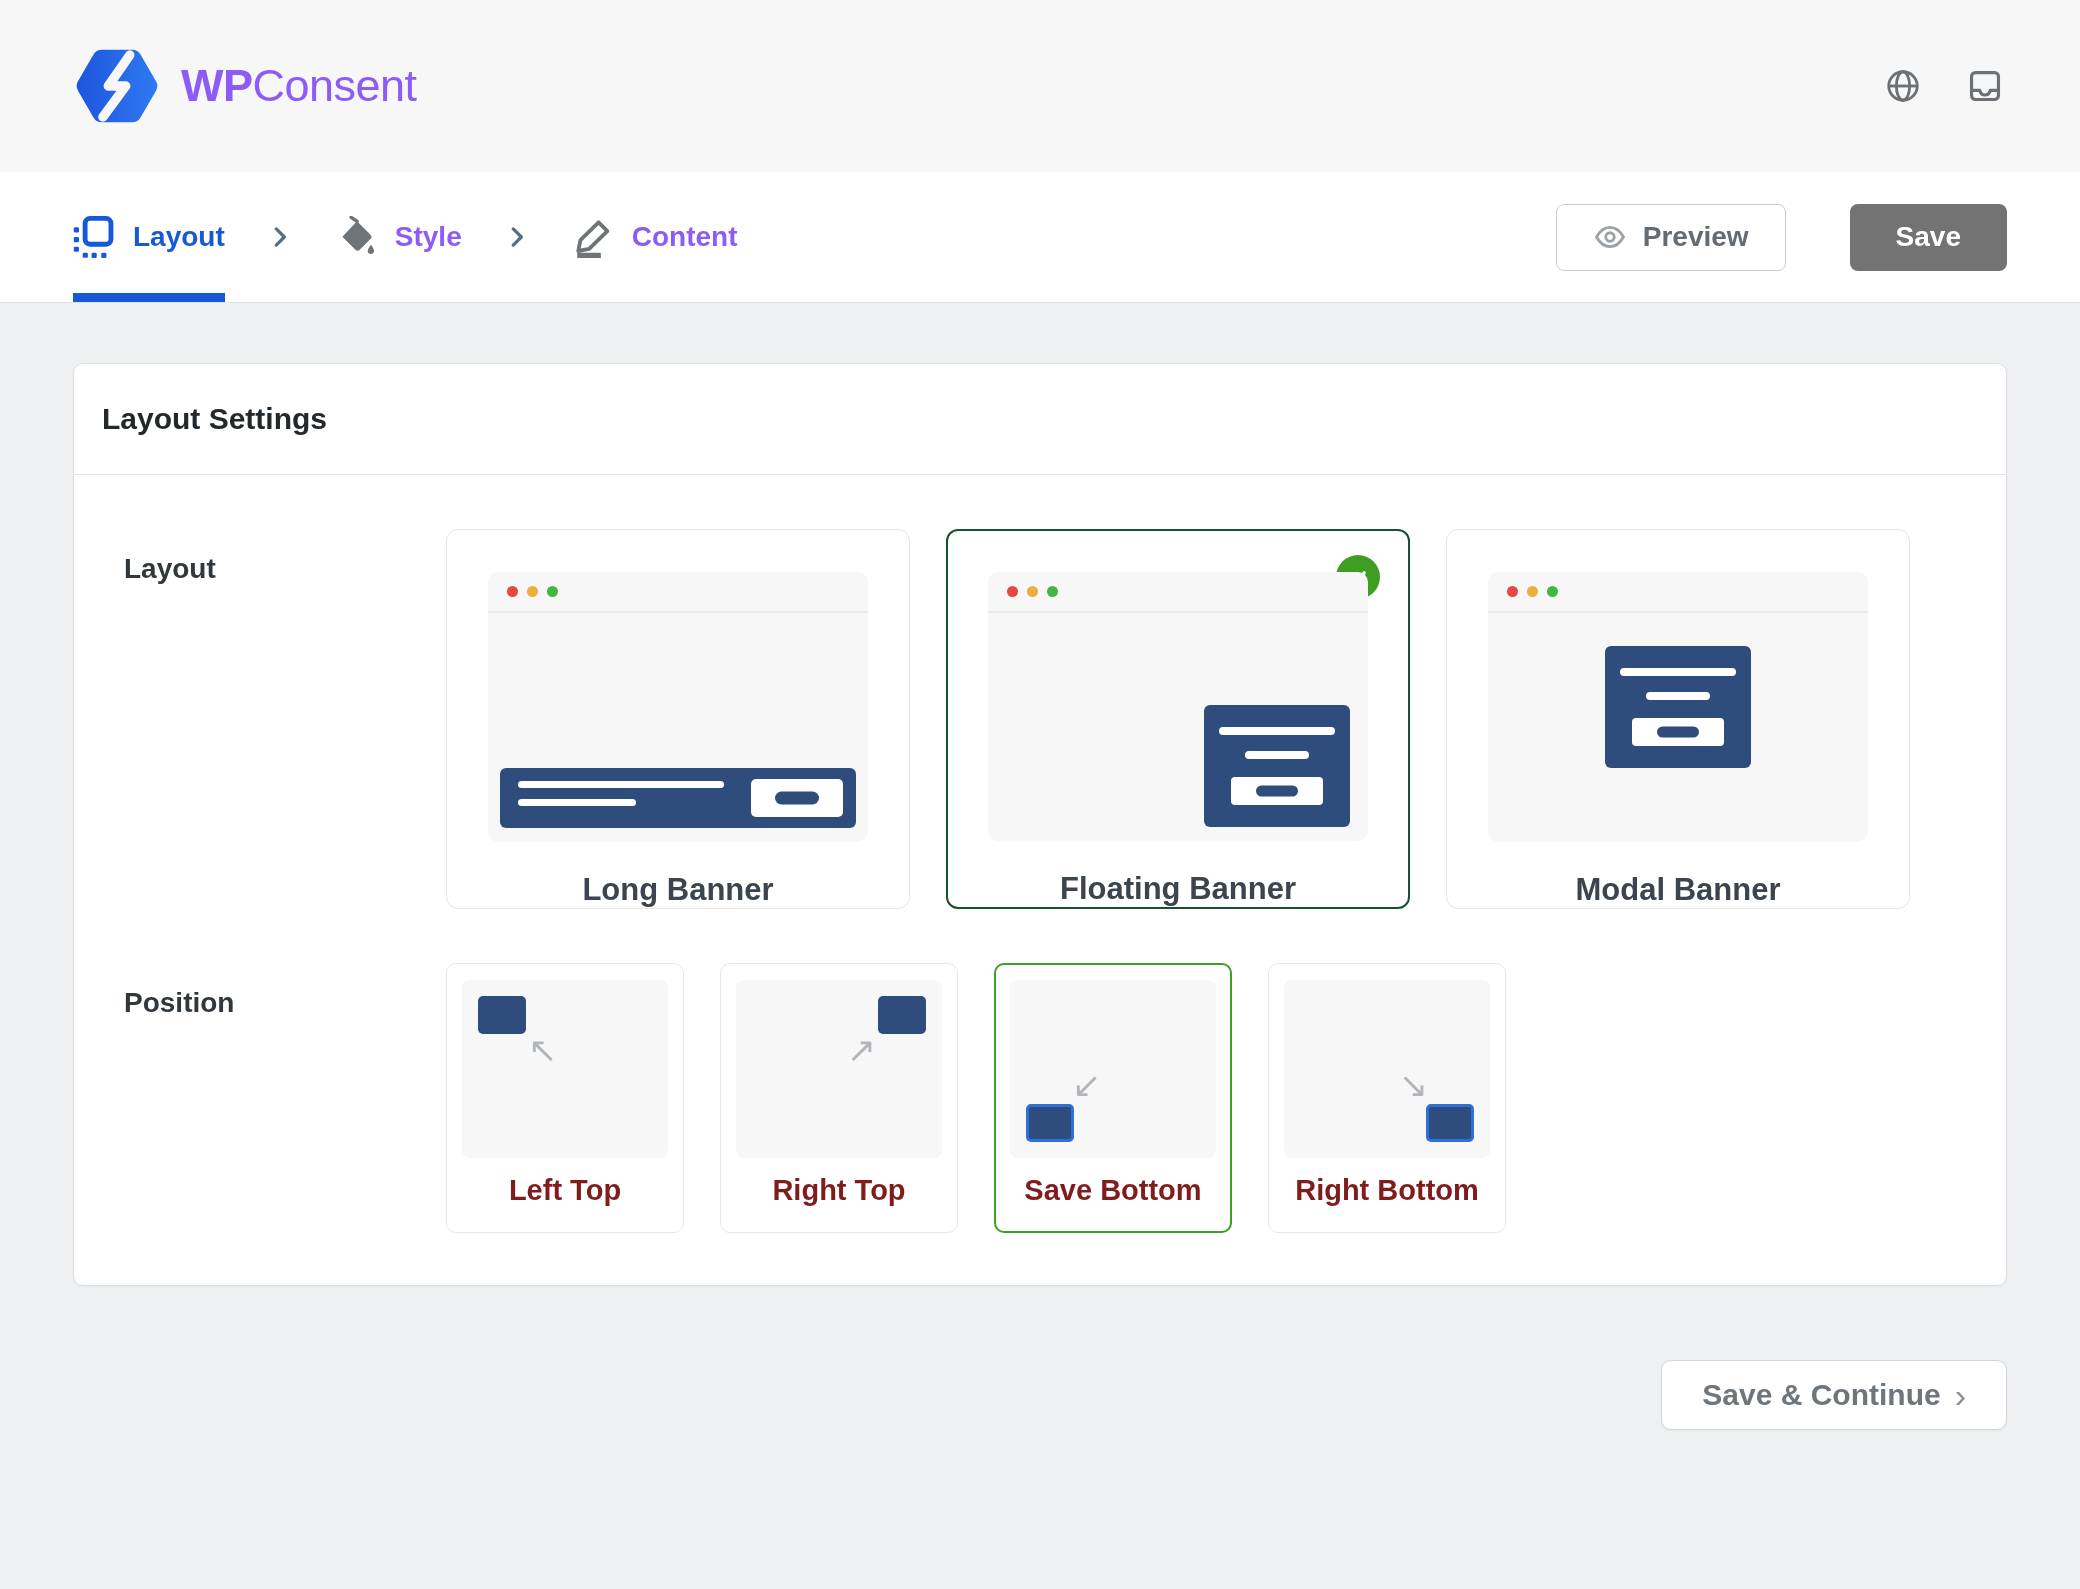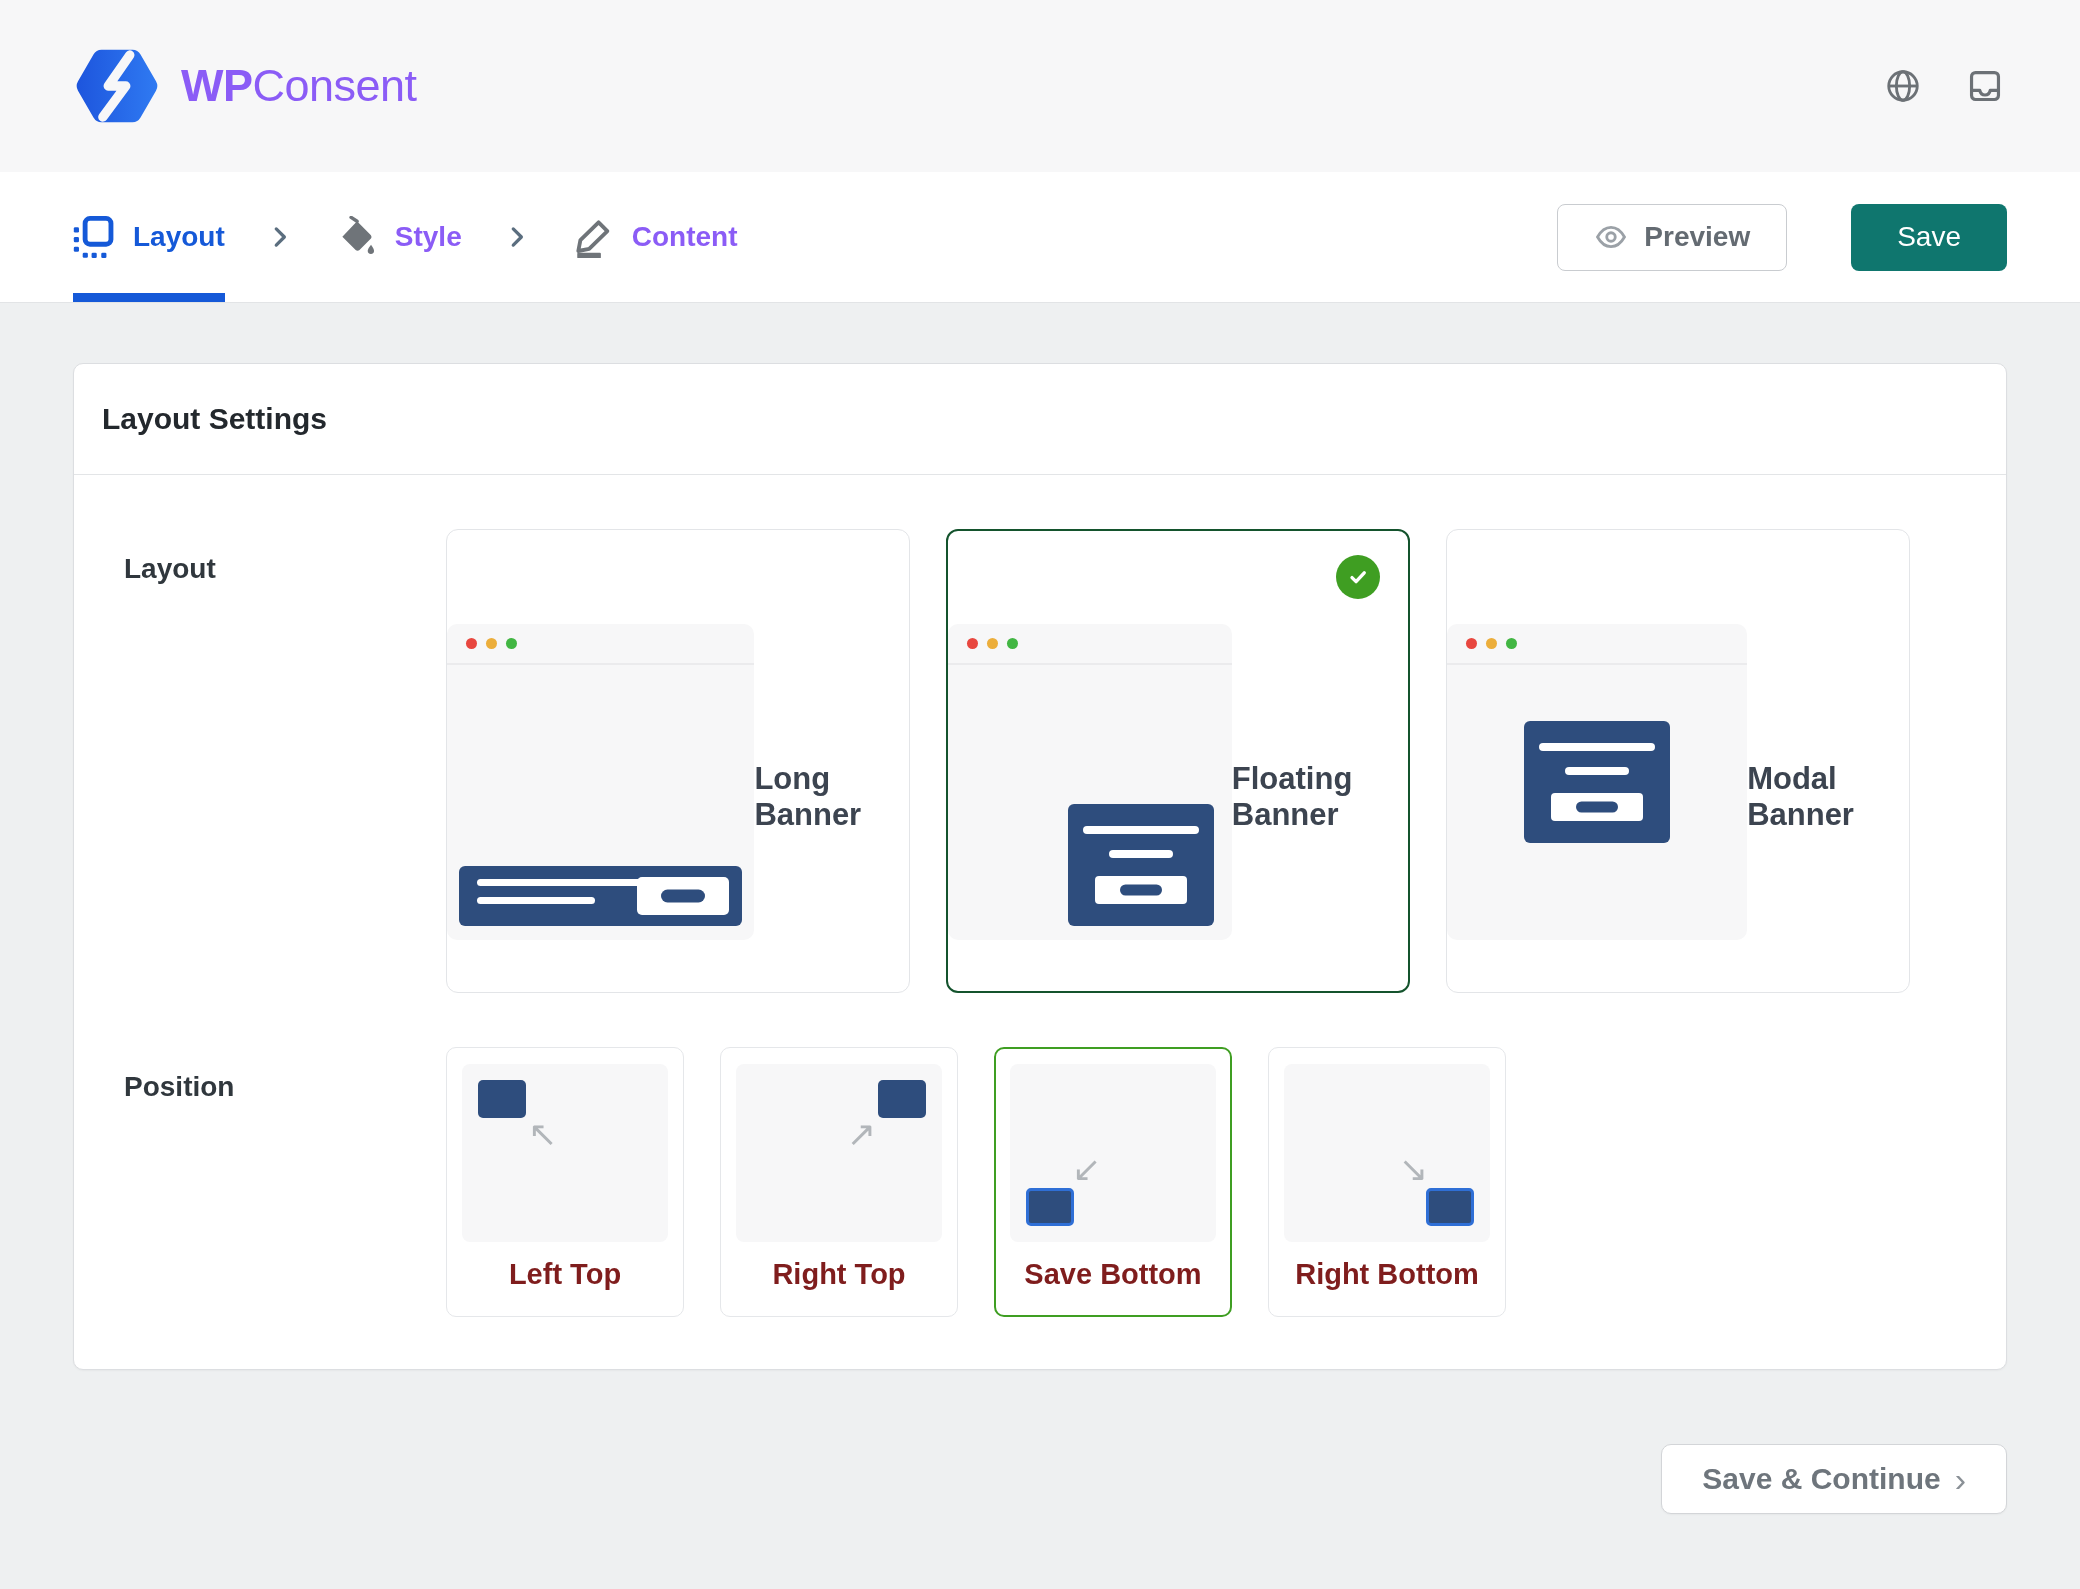--- a/index.html
+++ b/index.html
@@ -40,45 +40,45 @@
   .tab svg { width:42px; height:42px; }
   .tab-sep svg { width:30px; height:30px; display:block; }
   .tab-actions { margin-left:auto; display:flex; align-items:center; gap:64px; }
   .btn-preview {
     height:67px; padding:0 36px; background:#fff; border:1px solid #c9ccd0;
     border-radius:8px; display:flex; align-items:center; gap:16px; cursor:pointer;
     font-size:28px; font-weight:700; color:#646b72;
   }
   .btn-preview svg { width:34px; height:34px; }
   .btn-save {
-    height:67px; padding:0 46px; background:#0f766e; border:none; border-radius:8px;
+    height:67px; padding:0 46px; background:#737373; border:none; border-radius:8px;
     display:flex; align-items:center; cursor:pointer;
-    font-size:28px; font-weight:400; color:#ffffff;
+    font-size:28px; font-weight:700; color:#ffffff;
   }
 
   
   .main { padding:60px 73px 0; }
   .panel {
     background:#ffffff; border:1px solid #dcdee1; border-radius:10px;
     box-shadow:0 1px 2px rgba(0,0,0,.04);
   }
   .panel-header {
     padding:38px 28px; border-bottom:1px solid #e3e5e7;
     font-size:30px; font-weight:700; color:#23282d;
   }
   .panel-body { padding:0 50px 52px; }
   .row { display:flex; margin-top:54px; }
   .row-label { width:322px; padding-top:24px; font-size:28px; font-weight:700; color:#30373d; }
   .opts { display:flex; gap:36px; }
 
   
   .opt-card {
-    width:464px; height:464px; background:#fff;
+    width:464px; height:380px; background:#fff;
     border:1px solid #e3e5e8; border-radius:12px;
-    display:flex; flex-direction:row; align-items:center; padding-top:42px;
+    display:flex; flex-direction:column; align-items:center; padding-top:42px;
     position:relative; cursor:pointer;
   }
   .opt-card.selected { border:2px solid #14532d; padding-top:41px; }
   .opt-label { margin-top:30px; font-size:31px; font-weight:700; color:#3c4450; }
 
   .mockup {
     width:380px; height:316px; background:#f7f7f8; border-radius:10px;
     position:relative; overflow:hidden;
   }
   .mockup-bar {

